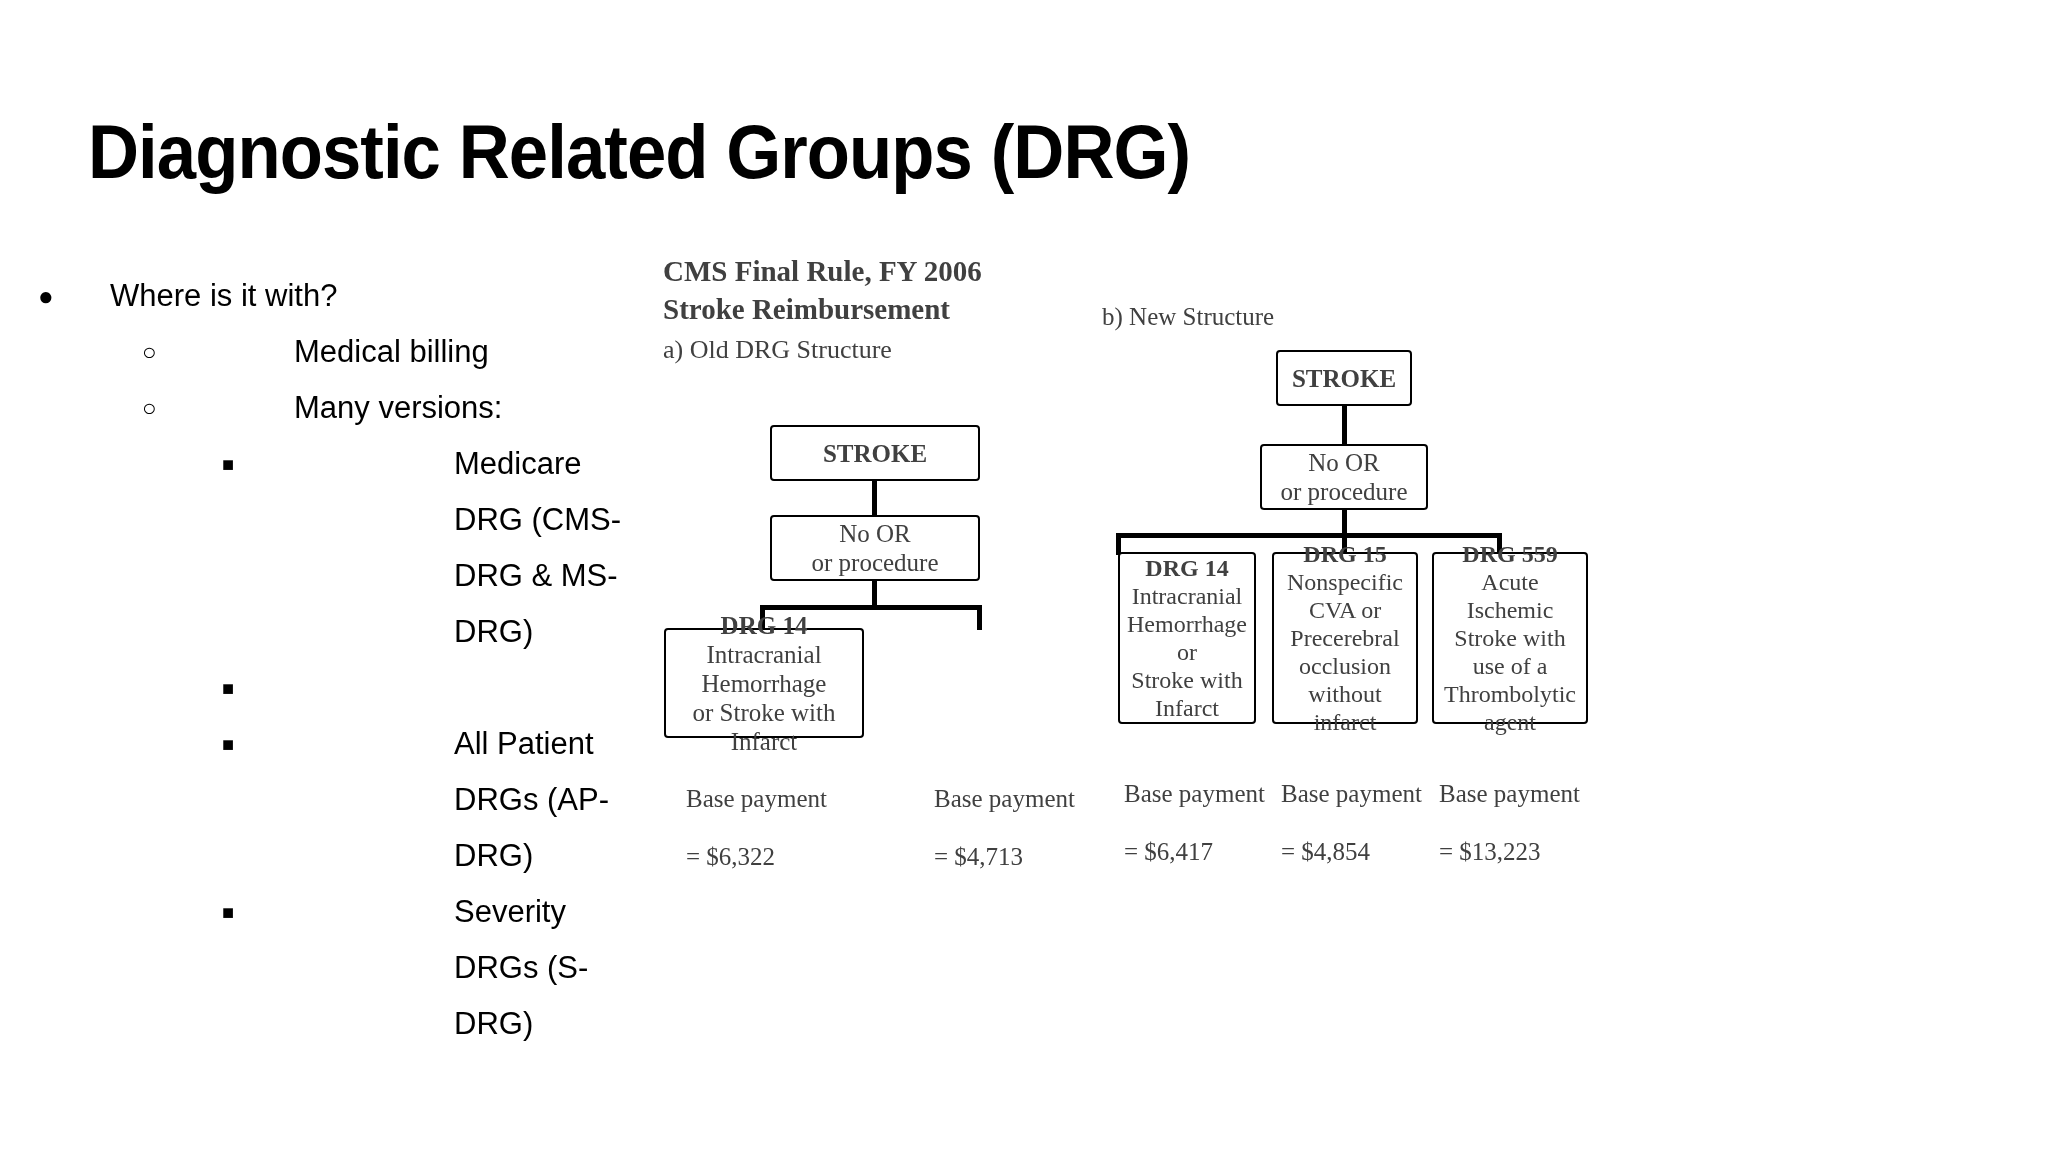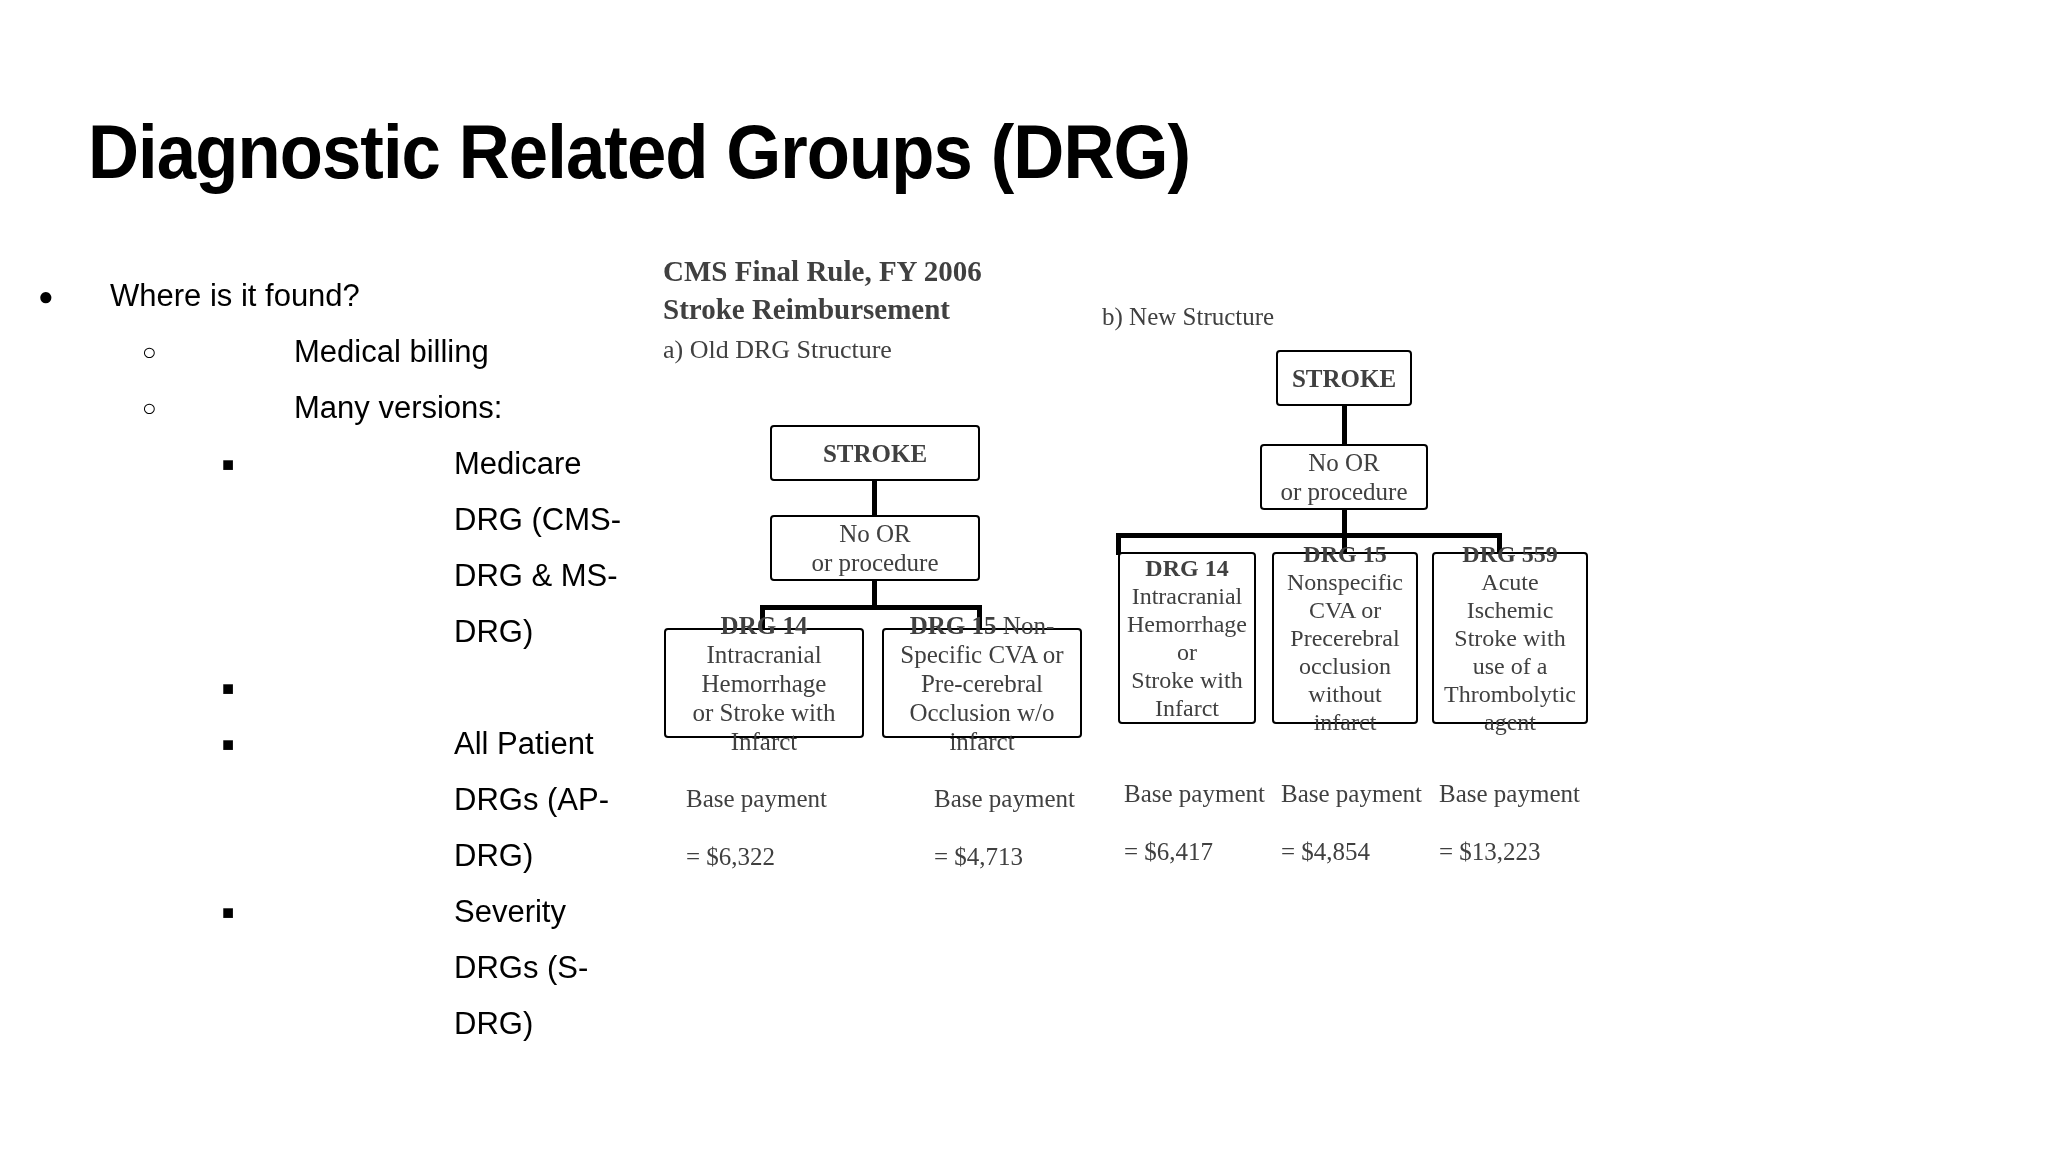--- a/index.html
+++ b/index.html
@@ -139,21 +139,21 @@
   }
 </style>
 </head>
 <body>
 
 <div id="slide-title">Diagnostic Related Groups (DRG)</div>
 
 <div id="outline">
     <div class="bullet-row lvl1">
       <span class="bullet-mark dot-glyph">●</span>
-      <span class="bullet-text">Where is it found?</span>
+      <span class="bullet-text">Where is it with?</span>
     </div>
     <div class="bullet-row lvl2">
       <span class="bullet-mark circ-glyph">○</span>
       <span class="bullet-text">Medical billing</span>
     </div>
     <div class="bullet-row lvl2">
       <span class="bullet-mark circ-glyph">○</span>
       <span class="bullet-text">Many versions:</span>
     </div>
     <div class="bullet-row lvl3">
@@ -200,26 +200,20 @@
   <div class="connector v-line" style="left:110px; top:365px; height:25px;"></div>
   <div class="connector v-line" style="left:327px; top:365px; height:25px;"></div>
 
   <div class="node" style="left:14px; top:388px; width:200px; height:110px;">
     <span class="hdr">DRG 14</span>
     <span style="white-space:pre-line;">Intracranial
 Hemorrhage
 or Stroke with Infarct</span>
   </div>
 
-  <div class="node" style="left:232px; top:388px; width:200px; height:110px;">
-    <span style="display:block;">
-      <b class="hdr">DRG 15</b>
-      <span>Non-Specific CVA or Pre-cerebral Occlusion w/o infarct</span>
-    </span>
-  </div>
 
   <div class="pay" style="left:36px; top:515px;">
     <div>Base payment</div>
     <div>= $6,322</div>
   </div>
   <div class="pay" style="left:284px; top:515px;">
     <div>Base payment</div>
     <div>= $4,713</div>
   </div>
 

